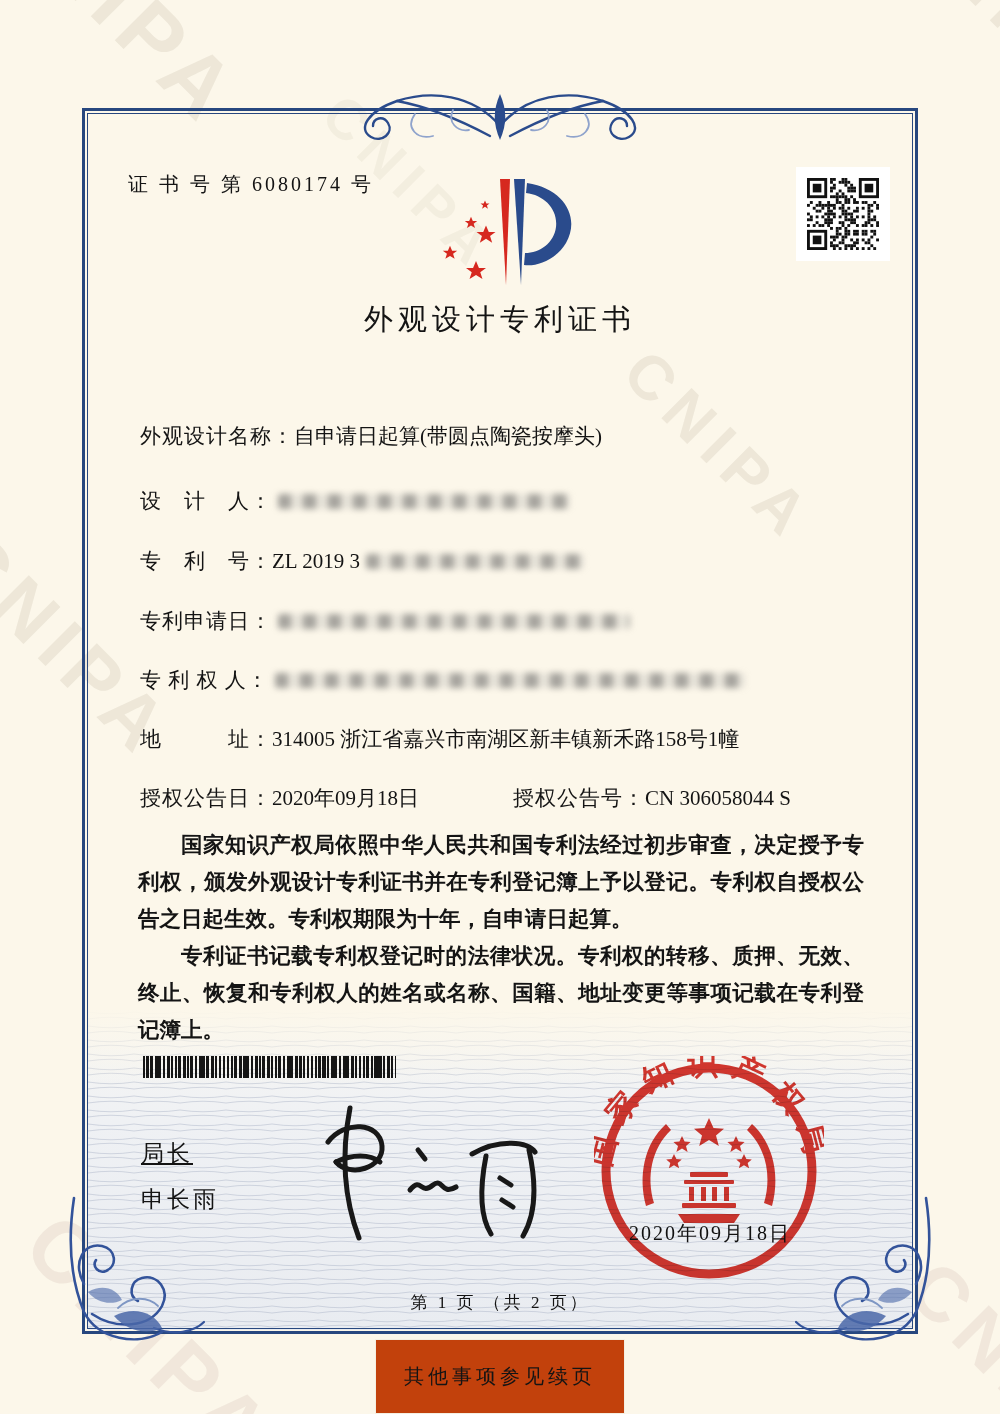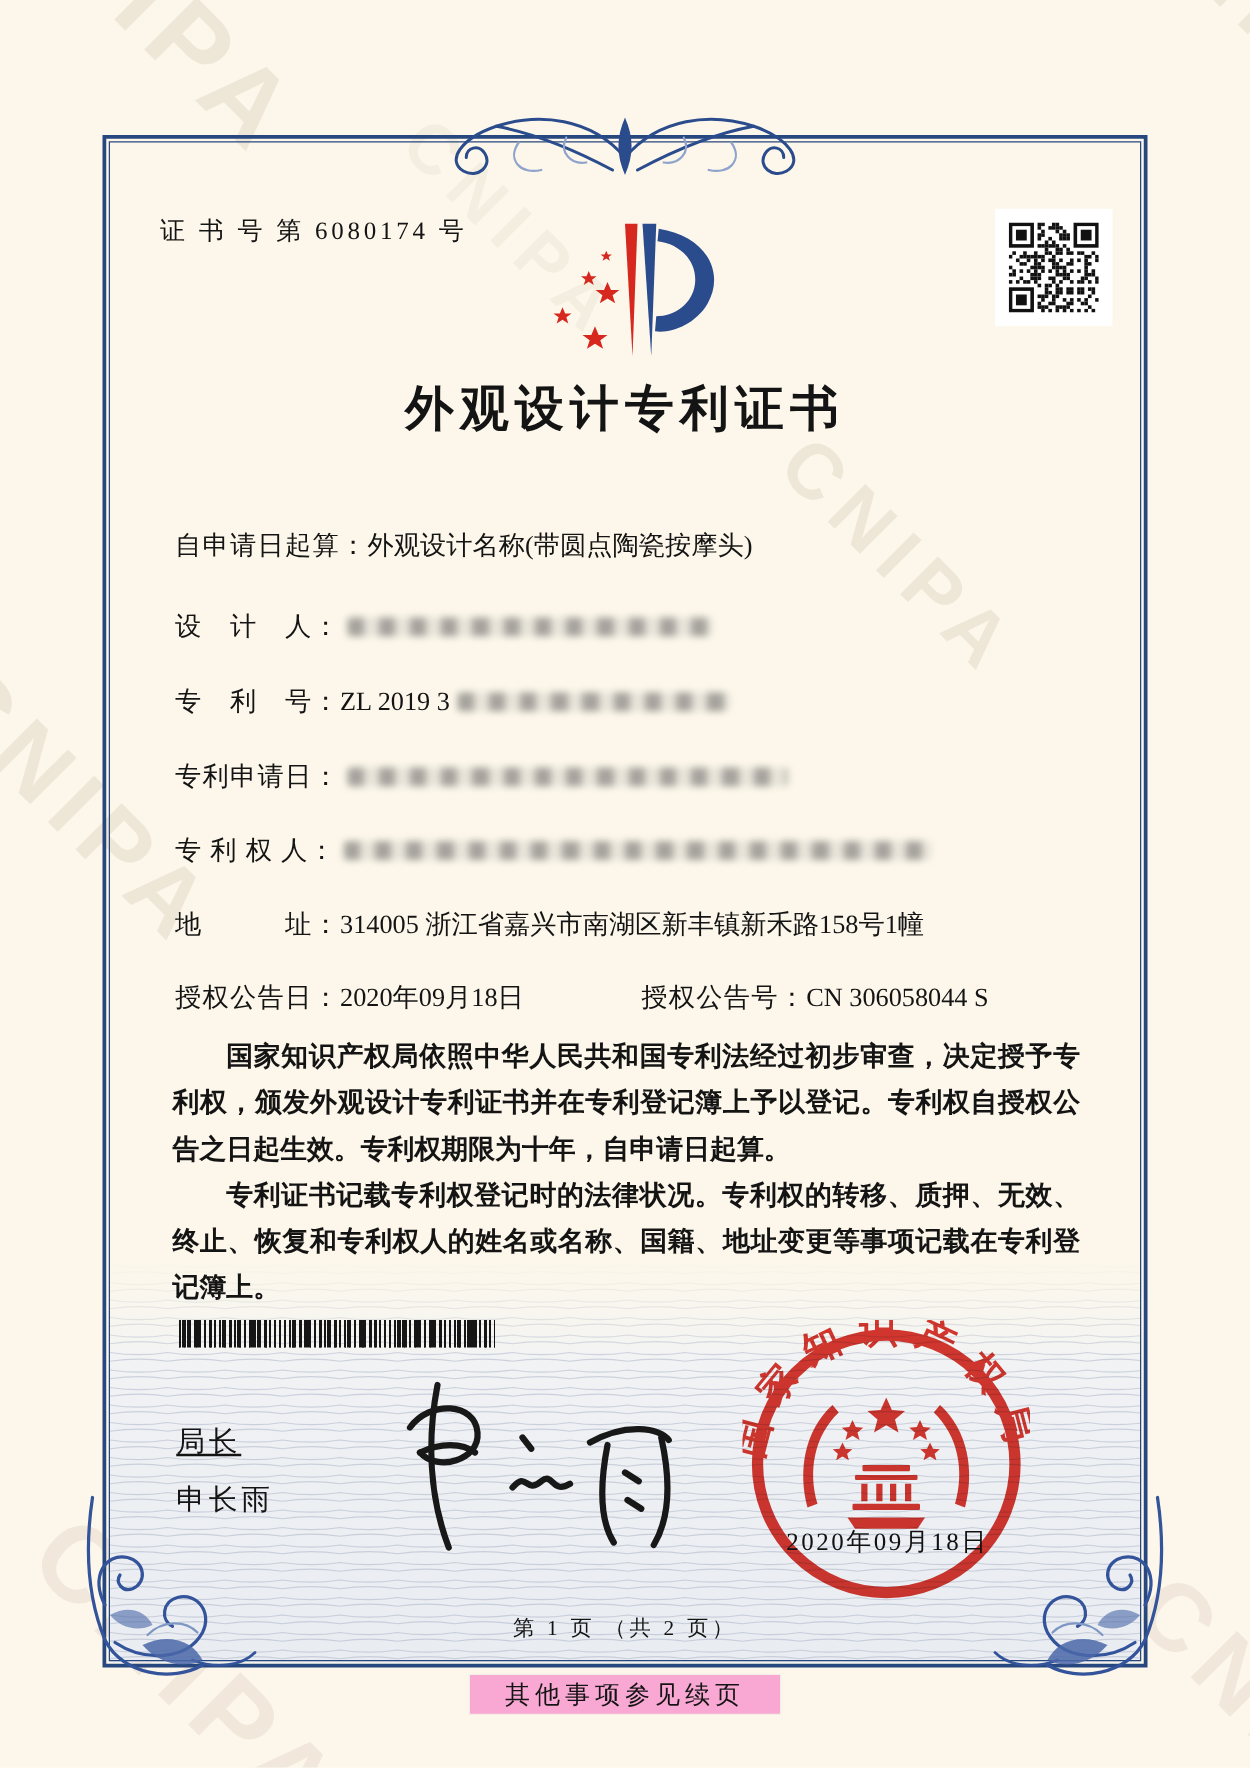--- a/index.html
+++ b/index.html
@@ -25,21 +25,21 @@
     position:absolute;left:2px;top:2px;right:2px;bottom:2px;
     border:1px solid #27477f;
   }
   
   .cert-no{position:absolute;left:128px;top:171px;font-size:20px;letter-spacing:3px;}
   .logo{position:absolute;left:428px;top:173px;}
   .qr-wrap{position:absolute;left:796px;top:167px;width:94px;height:94px;background:#ffffff;
            display:flex;align-items:center;justify-content:center;}
   .title{
     position:absolute;left:0;top:300px;width:1000px;text-align:center;
-    font-size:39px;font-weight:bold;letter-spacing:5px;
+    font-size:29px;font-weight:normal;letter-spacing:5px;
   }
   
   .row{position:absolute;left:140px;font-size:21px;white-space:nowrap;}
   .row .lab{letter-spacing:1px;}
   .smudge{
     display:inline-block;height:15px;border-radius:3px;vertical-align:-1px;margin-left:6px;
     background:repeating-linear-gradient(90deg,rgba(95,95,95,.55) 0 13px,rgba(160,160,160,.22) 13px 25px);
     filter:blur(3px);
   }
   
@@ -73,21 +73,21 @@
   .seal-date{
     position:absolute;left:600px;top:1220px;width:220px;text-align:center;
     font-size:20px;letter-spacing:2px;color:#111;
   }
   .page-info{
     position:absolute;left:0;top:1291px;width:1000px;text-align:center;
     font-size:17px;letter-spacing:3px;
   }
   .cont-box{
     position:absolute;left:500px;top:1340px;transform:translateX(-50%);
-    background:#f9a8d4;padding:2px 28px;font-size:20px;letter-spacing:4px;
+    background:#c2410c;padding:23px 28px;font-size:20px;letter-spacing:4px;
     box-shadow:0 0 0 1px rgba(0,0,0,0.03);
   }
   .ornament{position:absolute;pointer-events:none;}
 </style>
 </head>
 <body>
 
 <div class="wm" style="left:-40px;top:-50px;font-size:86px;">CNIPA</div>
 <div class="wm" style="left:850px;top:-60px;font-size:76px;">CNIPA</div>
 <div class="wm" style="left:300px;top:150px;font-size:56px;color:rgba(200,190,170,.16);">CNIPA</div>
@@ -418,21 +418,21 @@
       <rect x="57.599999999999994" y="5.76" width="8.64" height="8.64" fill="#111"></rect>
       <rect x="0" y="51.839999999999996" width="20.16" height="20.16" fill="#111"></rect>
       <rect x="2.88" y="54.72" width="14.399999999999999" height="14.399999999999999" fill="#fff"></rect>
       <rect x="5.76" y="57.599999999999994" width="8.64" height="8.64" fill="#111"></rect>
     </svg>
 </div>
 
 <div class="title">外观设计专利证书</div>
 
 <div class="row" style="top:422px;">
-  <span class="lab">自申请日起算：</span><span>外观设计名称(带圆点陶瓷按摩头)</span>
+  <span class="lab">外观设计名称：</span><span>自申请日起算(带圆点陶瓷按摩头)</span>
 </div>
 <div class="row" style="top:487px;">
   <span class="lab">设　计　人：</span><span class="smudge" style="width:292px;"></span>
 </div>
 <div class="row" style="top:547px;">
   <span class="lab">专　利　号：</span><span>ZL 2019 3</span><span class="smudge" style="width:218px;"></span>
 </div>
 <div class="row" style="top:607px;">
   <span class="lab">专利申请日：</span><span class="smudge" style="width:352px;"></span>
 </div>

